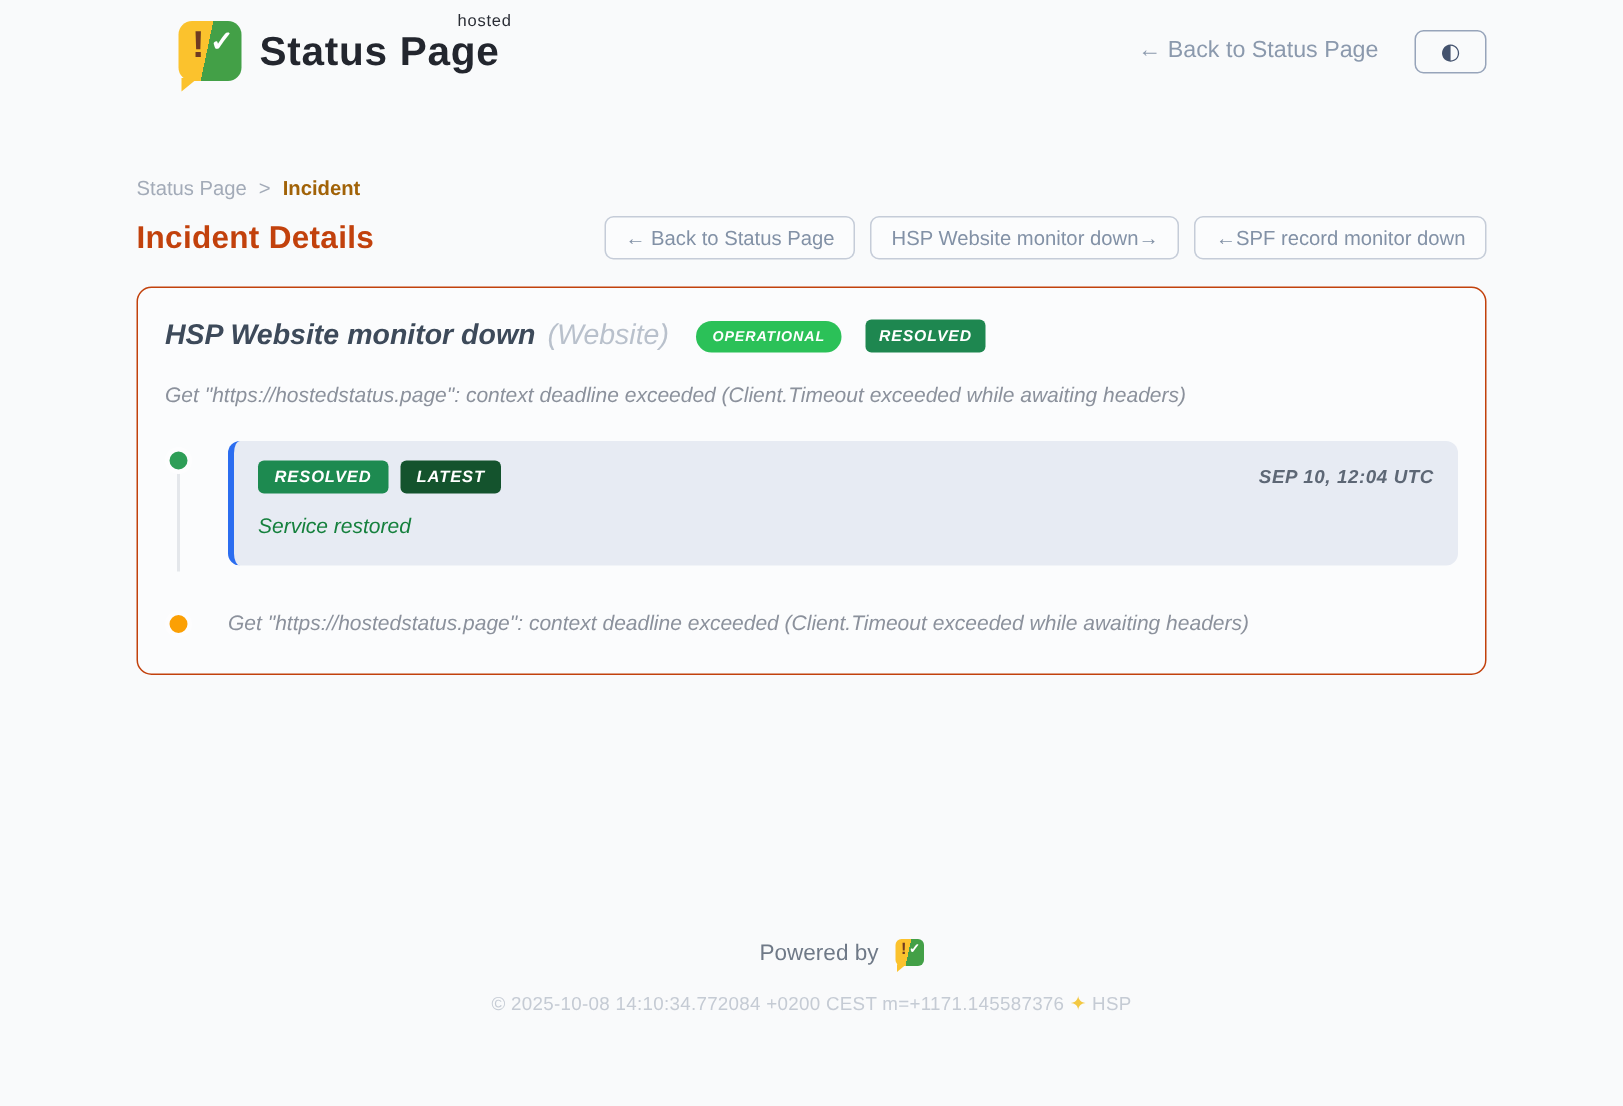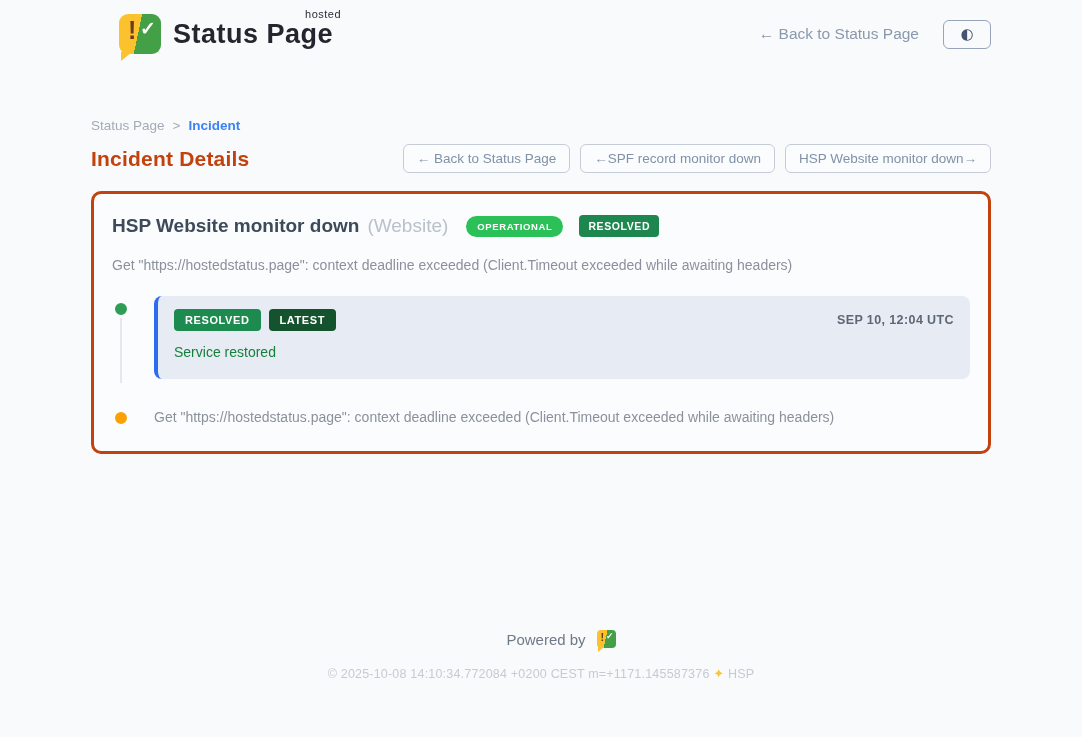--- a/index.html
+++ b/index.html
@@ -41,37 +41,38 @@
   .back-link { font-size:15.5px; color:#8b99ad; text-decoration:none; cursor:pointer; }
   .theme-toggle {
     width:48px; height:29px; border:1px solid #97a4ba; border-radius:6px;
     background:transparent; display:flex; align-items:center; justify-content:center;
     cursor:pointer;
   }
   .theme-toggle .half-moon { font-family:"DejaVu Sans", sans-serif; font-size:15px; color:#44536e; line-height:1; }
 
   
   .breadcrumb { margin-top:64px; font-size:13.5px; color:#a3abb8; display:flex; gap:8px; align-items:center; }
-  .breadcrumb .current { color:#3b82f6; font-weight:bold; }
+  .breadcrumb .current { color:#a16207; font-weight:bold; }
   .breadcrumb .root { cursor:pointer; }
   .heading-row { margin-top:11px; display:flex; align-items:center; justify-content:space-between; }
   .page-title { font-size:21px; font-weight:bold; color:#c2410c; letter-spacing:.2px; }
   .nav-btns { display:flex; gap:10px; }
   .nav-btn {
     font-family:"Liberation Sans", sans-serif;
     font-size:13.5px; color:#8291a6; background:#fbfcfd;
     border:1px solid #c5ccd8; border-radius:6px;
     padding:6px 13px; cursor:pointer; white-space:nowrap;
   }
 
   
   .card {
     margin-top:18px; background:#fbfcfd;
-    border:3px solid #c2410c; border-radius:10px;
+    border:1px solid #c2410c; border-radius:10px;
     padding:21px 18px 26px 18px;
+    font-style:italic;
   }
   .card-title-row { display:flex; align-items:center; gap:8px; }
   .incident-title { font-size:19px; font-weight:bold; color:#3d4a5a; }
   .incident-component { font-size:19px; color:#b9c1cc; margin-right:10px; }
   .badge { display:inline-block; color:#fff; font-weight:bold; letter-spacing:.6px; }
   .badge-operational { background:#2bc158; font-size:9.5px; padding:5px 11px; border-radius:999px; }
   .badge-resolved-hdr { background:#1e8750; font-size:10.5px; padding:5px 9px; border-radius:4px; margin-left:8px; }
   .meta-line { margin-top:9px; font-size:13.5px; color:#6d7684; }
   .meta-line .meta-comp { font-weight:bold; color:#4d5666; }
   .description { margin-top:20px; font-size:14px; color:#8b919c; }
@@ -147,22 +148,22 @@
   <div class="breadcrumb">
     <span class="root">Status Page</span>
     <span>&gt;</span>
     <span class="current">Incident</span>
   </div>
 
   <div class="heading-row">
     <h1 class="page-title">Incident Details</h1>
     <div class="nav-btns">
       <button class="nav-btn">← Back to Status Page</button>
+      <button class="nav-btn">HSP Website monitor down→</button>
       <button class="nav-btn">←SPF record monitor down</button>
-      <button class="nav-btn">HSP Website monitor down→</button>
     </div>
   </div>
 
   <section class="card">
     <div class="card-title-row">
       <span class="incident-title">HSP Website monitor down</span>
       <span class="incident-component">(Website)</span>
       <span class="badge badge-operational">OPERATIONAL</span>
       <span class="badge badge-resolved-hdr">RESOLVED</span>
     </div>

